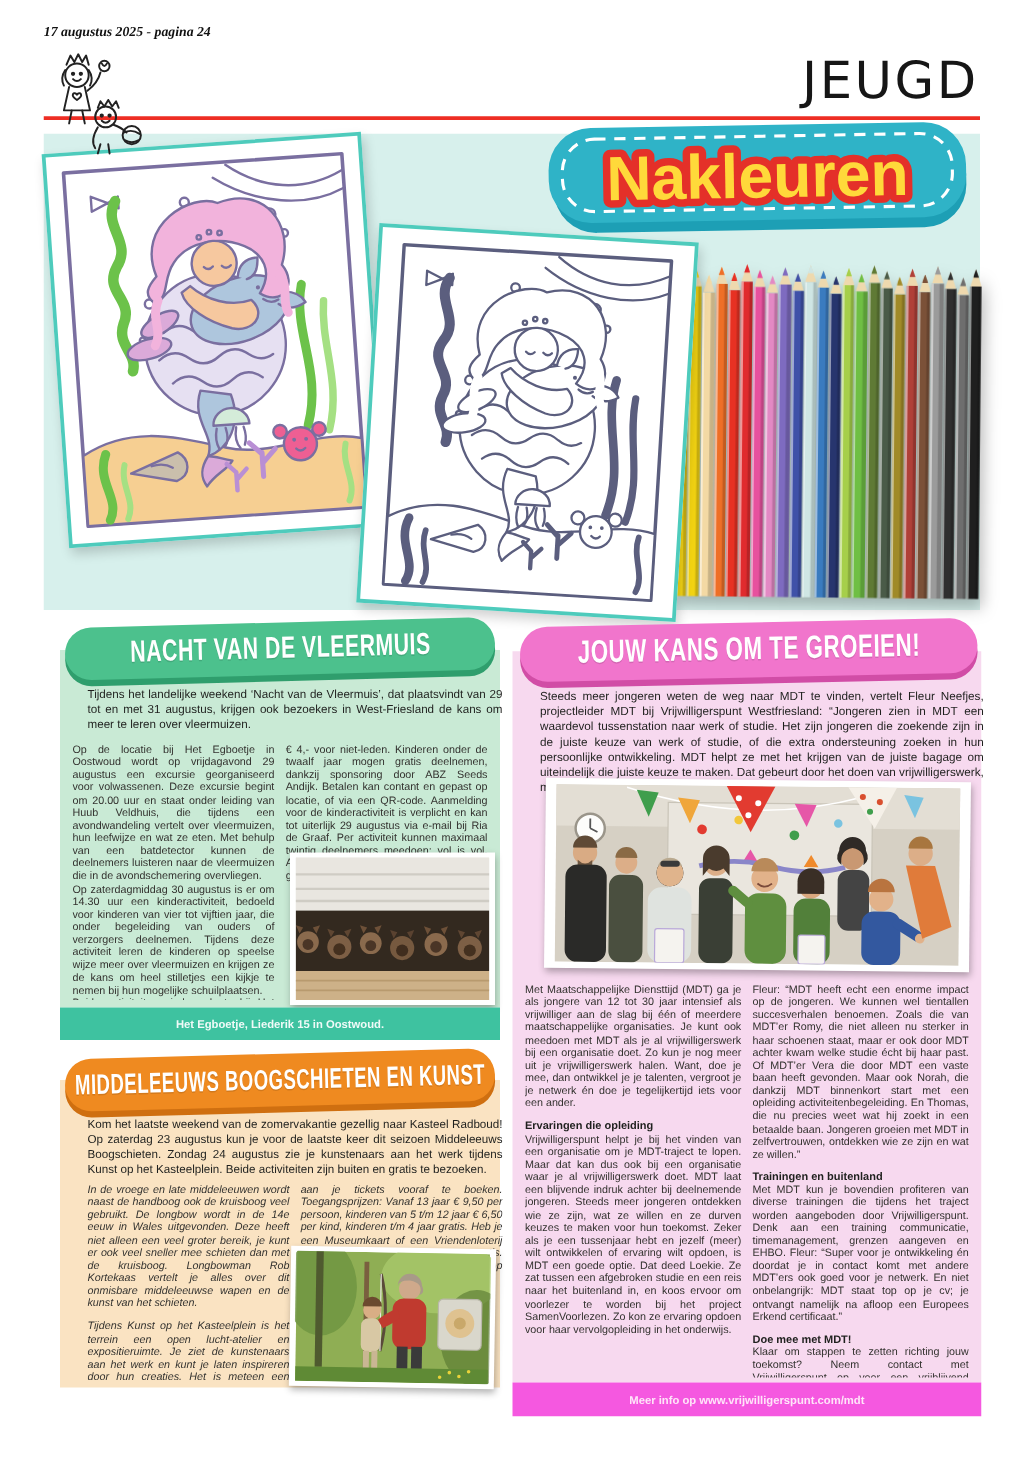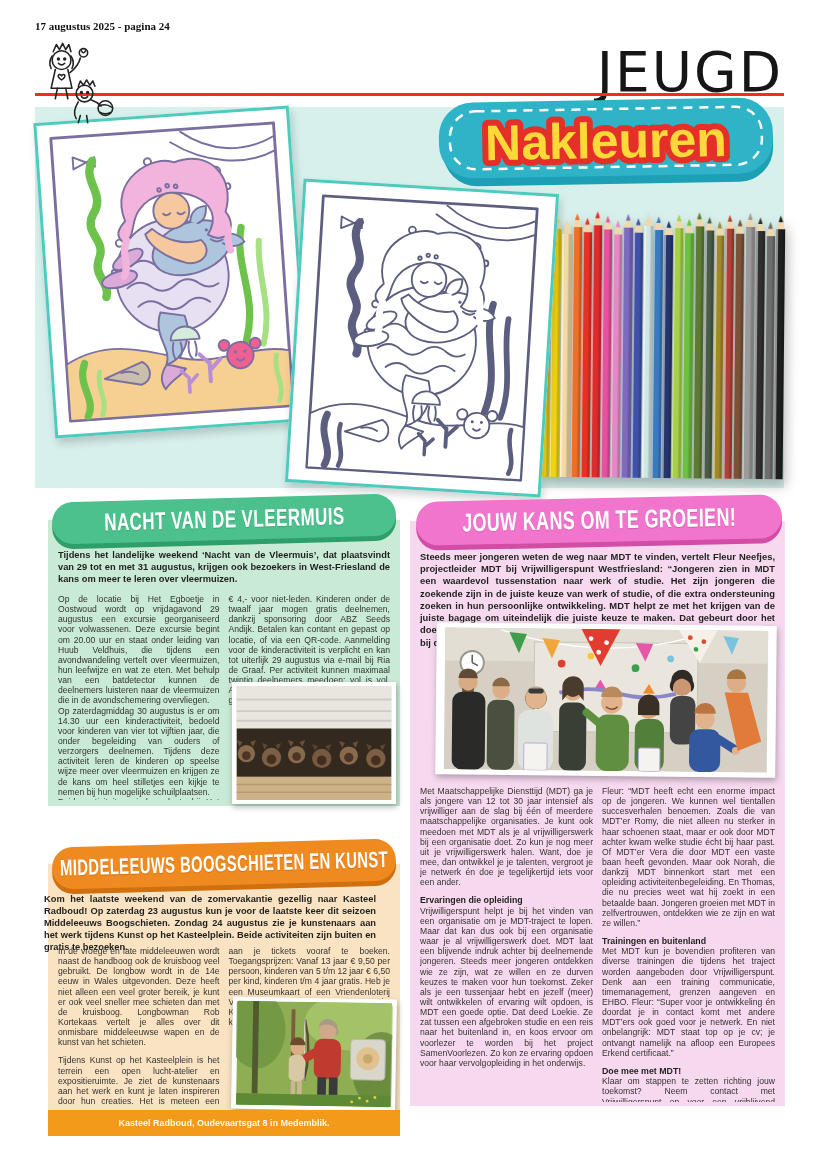--- a/index.html
+++ b/index.html
@@ -1,22 +1,22 @@
 <!DOCTYPE html>
 <html lang="nl"><head>
 <meta charset="utf-8">
 <style>
   html,body{margin:0;padding:0;background:#fff;}
   .page{position:relative;width:819px;height:1176px;background:#fff;overflow:hidden;
         font-family:"Liberation Sans",sans-serif;color:#33322f;}
   .abs{position:absolute;}
 
   
-  .dateline{left:35px;top:20px;font-family:"Liberation Serif",serif;font-weight:bold;font-size:11px;color:#111;}
-  .section-title{right:36px;top:40px;font-family:"DejaVu Sans",sans-serif;font-size:55px;letter-spacing:2px;color:#161616;}
+  .dateline{left:35px;top:20px;font-family:"Liberation Serif",serif;font-weight:bold;font-size:11px;color:#111;font-style:italic;}
+  .section-title{right:36px;top:40px;font-family:"DejaVu Sans",sans-serif;font-size:41px;letter-spacing:2px;color:#161616;}
   .redline{left:35px;top:93px;width:749px;height:3px;background:#ee2e24;z-index:1;}
   .doodle{left:24px;top:38px;width:96px;height:86px;z-index:5;}
 
   
   .cyan-panel{left:35px;top:107px;width:749px;height:381px;background:#d7f0ec;z-index:0;}
   .nakleuren{left:437px;top:96px;width:345px;height:96px;z-index:6;}
   .ccard{background:#fff;border:3px solid #4ecbbc;box-shadow:2px 5px 9px rgba(0,0,0,.18);padding:5px;z-index:3;}
   .ccard svg{display:block;width:100%;height:100%;}
   .card-colored{left:44px;top:114px;width:240px;height:300px;transform:rotate(-4deg);}
   .card-line{left:294px;top:186px;width:240px;height:288px;transform:rotate(3.5deg);z-index:4;}
@@ -35,21 +35,21 @@
     background:currentColor;clip-path:polygon(50% 0,100% 100%,0 100%);}
   .pshaft{flex:1;background-color:currentColor;
     background-image:linear-gradient(90deg,rgba(255,255,255,.5) 0 1.5px,rgba(255,255,255,0) 1.5px 6px,rgba(0,0,0,.18) 7px);}
 
   
   .banner{border-radius:22px;display:flex;align-items:center;justify-content:center;
     color:#fff;font-weight:bold;z-index:4;}
   .banner .t{display:inline-block;transform:scale(.85,1.22);letter-spacing:.5px;white-space:nowrap;
     text-shadow:0 1px 0 rgba(0,0,0,.12);}
   .abody{z-index:1;overflow:hidden;}
-  .intro{font-weight:bold;font-size:9.3px;line-height:1.3;text-align:justify;color:#1f201e;z-index:2;}
+  .intro{font-weight:normal;font-size:9.3px;line-height:1.3;text-align:justify;color:#1f201e;z-index:2;margin-left:12px;}
   .cols{display:flex;gap:9px;font-size:8.6px;line-height:1.18;text-align:justify;z-index:2;overflow:hidden;}
   .col{flex:1;min-width:0;}
   .col p{margin:0;}
   .col p.mt{margin-top:8px;}
   .col h4{margin:8px 0 0 0;font-size:8.8px;color:#1f201e;}
   .caption-bar{display:flex;align-items:center;justify-content:center;font-weight:bold;
     font-size:9px;color:rgba(255,255,255,.92);z-index:3;}
   .photo{background:#fff;padding:4px;box-shadow:1px 3px 6px rgba(0,0,0,.3);z-index:3;}
   .photo svg{display:block;}
 
@@ -60,22 +60,22 @@
   .bat-intro{left:58px;top:549px;width:332px;}
   .bat-cols{left:58px;top:594px;width:332px;height:206px;}
   .bats-photo{left:232px;top:682px;}
   .bat-caption{left:48px;top:806px;width:352px;height:26px;background:#3ec2a0;}
 
   
   .castle-banner{left:52px;top:843px;width:344px;height:42px;transform:rotate(-1.5deg);
     background:#ef8a20;box-shadow:0 5px 0 #cf6f10;font-size:18.5px;}
   .castle-banner .t{transform:scale(.8,1.22);}
   .castle-body{left:48px;top:864px;width:352px;height:246px;background:#fae3c2;}
-  .castle-intro{left:44px;top:893px;width:332px;}
-  .castle-cols{left:58px;top:946px;width:332px;height:160px;}
+  .castle-intro{left:58px;top:893px;width:332px;}
+  .castle-cols{left:70px;top:946px;width:332px;height:160px;font-style:italic;}
   .archery-photo{left:232px;top:998px;transform:rotate(1deg);}
   .castle-caption{left:48px;top:1110px;width:352px;height:26px;background:#f39a1b;}
 
   
   .mdt-banner{left:416px;top:498px;width:366px;height:44px;transform:rotate(-1.2deg);
     background:#f175cc;box-shadow:0 5px 0 #d14da6;font-size:21px;}
   .mdt-body{left:410px;top:521px;width:375px;height:585px;background:#f7d9ef;}
   .mdt-intro{left:420px;top:551px;width:355px;font-size:9.4px;}
   .group-photo{left:436px;top:624px;transform:rotate(.6deg);padding:5px;}
   .mdt-cols{left:420px;top:786px;width:355px;height:316px;}
@@ -423,20 +423,21 @@
         <g transform="translate(144,5)">
             <circle cx="0" cy="70" r="10" fill="#7d5f45"></circle>
             <path d="M-7,62 l-3,-7 6,2 z M7,62 l3,-7 -6,2 z" fill="#5f4632"></path>
             <circle cx="0" cy="72" r="5" fill="#44301f"></circle>
           </g>
       </g>
       <rect y="94" width="160" height="24" fill="#cdb188"></rect>
       <path d="M0,102 h160 M0,110 h160" stroke="#b89a6e" stroke-width="1.5"></path>
     </svg>
   </div>
+  <div class="abs caption-bar bat-caption">Het Egboetje, Liederik 15 in Oostwoud.</div>
 
   <div class="abs abody castle-body"></div>
   <div class="abs banner castle-banner">
     <span class="t">MIDDELEEUWS BOOGSCHIETEN EN KUNST</span>
   </div>
   <div class="abs intro castle-intro">Kom het laatste weekend van de zomervakantie gezellig naar Kasteel Radboud! Op zaterdag 23 augustus kun je voor de laatste keer dit seizoen Middeleeuws Boogschieten. Zondag 24 augustus zie je kunstenaars aan het werk tijdens Kunst op het Kasteelplein. Beide activiteiten zijn buiten en gratis te bezoeken.</div>
   <div class="abs cols castle-cols">
     <div class="col">
       <p>In de vroege en late middeleeuwen wordt naast de handboog ook de kruisboog veel gebruikt. De longbow wordt in de 14e eeuw in Wales uitgevonden. Deze heeft niet alleen een veel groter bereik, je kunt er ook veel sneller mee schieten dan met de kruisboog. Longbowman Rob Kortekaas vertelt je alles over dit onmisbare middeleeuwse wapen en de kunst van het schieten.</p>
       <p class="mt">Tijdens Kunst op het Kasteelplein is het terrein een open lucht-atelier en expositieruimte. Je ziet de kunstenaars aan het werk en kunt je laten inspireren door hun creaties. Het is meteen een kleine kunstmarkt, dus wie weet zie je nog iets moois voor in huis of als cadeau, voor een ander of jezelf.</p>
@@ -470,21 +471,20 @@
       <path d="M84,46 q-12,6 -16,10 l4,7 q10,-5 14,-9 z" fill="#c03a2f"></path>
       <rect x="84" y="78" width="9" height="28" fill="#3a3a3a"></rect>
         <rect x="96" y="78" width="9" height="28" fill="#3a3a3a"></rect>
       <rect y="96" width="160" height="12" fill="#5f8a35"></rect>
       <circle cx="128" cy="99" r="1.5" fill="#e8d23a"></circle>
         <circle cx="136" cy="102" r="1.5" fill="#e8d23a"></circle>
       <circle cx="144" cy="98" r="1.5" fill="#e8d23a"></circle>
         <circle cx="120" cy="103" r="1.5" fill="#e8d23a"></circle>
     </svg>
   </div>
-  <div class="abs caption-bar castle-caption">Kasteel Radboud, Oudevaartsgat 8 in Medemblik.</div>
 
   <div class="abs abody mdt-body"></div>
   <div class="abs banner mdt-banner">
     <span class="t">JOUW KANS OM TE GROEIEN!</span>
   </div>
   <div class="abs intro mdt-intro">Steeds meer jongeren weten de weg naar MDT te vinden, vertelt Fleur Neefjes, projectleider MDT bij Vrijwilligerspunt Westfriesland: “Jongeren zien in MDT een waardevol tussenstation naar werk of studie. Het zijn jongeren die zoekende zijn in de juiste keuze van werk of studie, of die extra ondersteuning zoeken in hun persoonlijke ontwikkeling. MDT helpt ze met het krijgen van de juiste bagage om uiteindelijk die juiste keuze te maken. Dat gebeurt door het doen van vrijwilligerswerk, maar ook door het volgen van trainingen die helpen bij de eigen ontwikkeling.”</div>
   <div class="abs photo group-photo">
     <svg width="330" height="142" viewBox="0 0 332 146">
       <rect width="332" height="146" fill="#d6d0c4"></rect>
       <rect width="332" height="34" fill="#e3ded4"></rect>
@@ -558,14 +558,15 @@
       <p>Vrijwilligerspunt helpt je bij het vinden van een organisatie om je MDT-traject te lopen. Maar dat kan dus ook bij een organisatie waar je al vrijwilligerswerk doet. MDT laat een blijvende indruk achter bij deelnemende jongeren. Steeds meer jongeren ontdekken wie ze zijn, wat ze willen en ze durven keuzes te maken voor hun toekomst. Zeker als je een tussenjaar hebt en jezelf (meer) wilt ontwikkelen of ervaring wilt opdoen, is MDT een goede optie. Dat deed Loekie. Ze zat tussen een afgebroken studie en een reis naar het buitenland in, en koos ervoor om voorlezer te worden bij het project SamenVoorlezen. Zo kon ze ervaring opdoen voor haar vervolgopleiding in het onderwijs.</p>
     </div>
     <div class="col">
       <p>Fleur: “MDT heeft echt een enorme impact op de jongeren. We kunnen wel tientallen succesverhalen benoemen. Zoals die van MDT’er Romy, die niet alleen nu sterker in haar schoenen staat, maar er ook door MDT achter kwam welke studie écht bij haar past. Of MDT’er Vera die door MDT een vaste baan heeft gevonden. Maar ook Norah, die dankzij MDT binnenkort start met een opleiding activiteitenbegeleiding. En Thomas, die nu precies weet wat hij zoekt in een betaalde baan. Jongeren groeien met MDT in zelfvertrouwen, ontdekken wie ze zijn en wat ze willen.”</p>
       <h4>Trainingen en buitenland</h4>
       <p>Met MDT kun je bovendien profiteren van diverse trainingen die tijdens het traject worden aangeboden door Vrijwilligerspunt. Denk aan een training communicatie, timemanagement, grenzen aangeven en EHBO. Fleur: “Super voor je ontwikkeling én doordat je in contact komt met andere MDT’ers ook goed voor je netwerk. En niet onbelangrijk: MDT staat top op je cv; je ontvangt namelijk na afloop een Europees Erkend certificaat.”</p>
       <h4>Doe mee met MDT!</h4>
       <p>Klaar om stappen te zetten richting jouw toekomst? Neem contact met Vrijwilligerspunt op voor een vrijblijvend gesprek en dan ontdek je wat bij jou past! Dat kan via mdt@vrijwilligerspunt.com of bel 0229 - 21 64 99. Of stuur een whatsappbericht naar 06-10 53 39 87.</p>
     </div>
   </div>
+  <div class="abs caption-bar mdt-caption">Meer info op www.vrijwilligerspunt.com/mdt</div>
 
 </div>
 
 </body></html>

